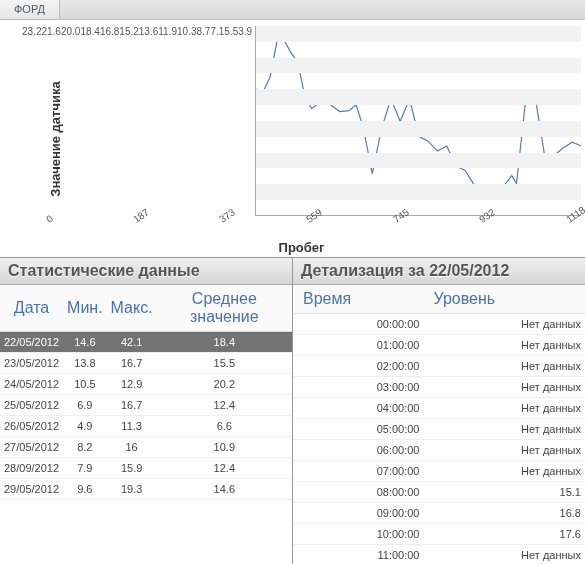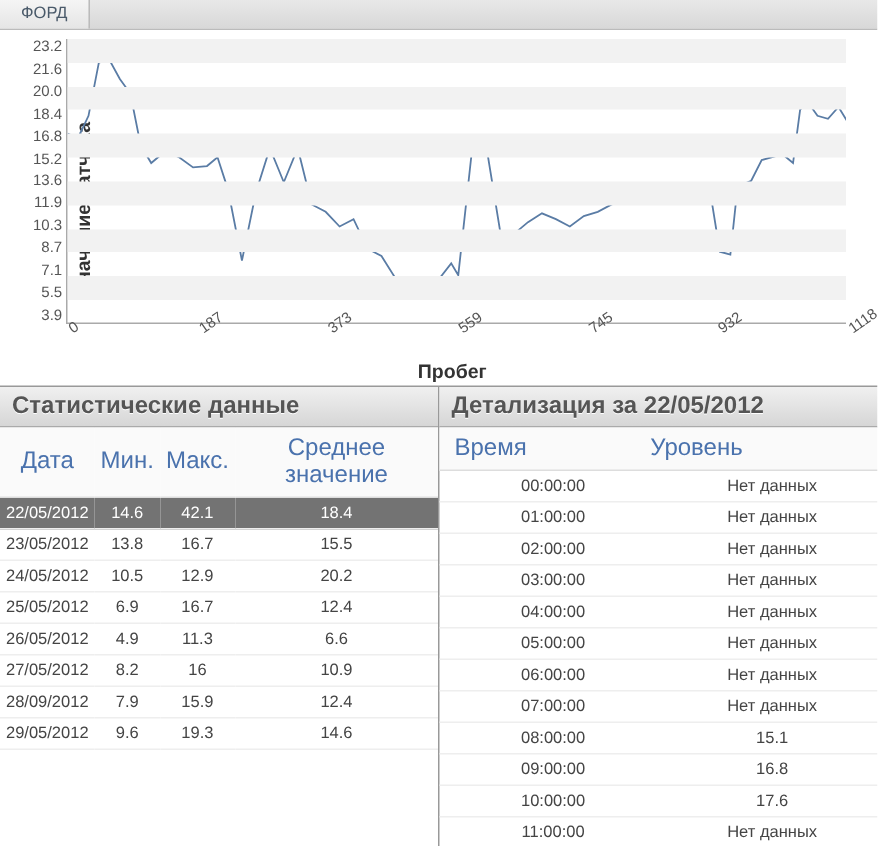--- a/index.html
+++ b/index.html
@@ -2,36 +2,36 @@
 <html><head>
 <meta charset="utf-8">
 <style>
 * { box-sizing: border-box; margin: 0; padding: 0; }
 body { font-family: Arial, sans-serif; font-size: 11px; color: #333; background: #fff; width: 585px; }
 .tab-bar { display: flex; border-bottom: 1px solid #bbb; background: linear-gradient(#e8e8e8,#d8d8d8); height: 20px; }
 .tab { padding: 3px 14px; font-size: 11px; color: #4a5a6a; background: linear-gradient(#f5f5f5,#e5e5e5); border-right: 1px solid #bbb; cursor: pointer; font-weight: normal; }
 .chart-wrap { position: relative; padding: 6px 4px 2px 22px; }
 .ylabel { position: absolute; left: -2px; top: 50%; transform: translateY(-50%) rotate(-90deg); transform-origin: center; font-weight: bold; font-size: 13px; white-space: nowrap; }
 .chart-inner { display: flex; }
-.yticks { display: flex; flex-direction: column; justify-content: space-between; height: 190px; text-align: right; font-size: 10px; padding-right: 3px; color: #555;}
+.yticks { display: flex; flex-direction: row; justify-content: space-between; height: 190px; text-align: right; font-size: 10px; padding-right: 3px; color: #555;}
 .plot { position: relative; width: 520px; height: 190px; border-left:1px solid #aaa; border-bottom:1px solid #aaa; overflow: hidden; }
 .grid-row { position: absolute; left:0; right:0; background:#f2f2f2; }
 .xticks { position: relative; height: 30px; margin-left: 26px; width:520px;}
 .xtick { position: absolute; top:0; font-size:10px; color:#555; transform: rotate(-35deg); transform-origin: top left;}
 .xlabel { text-align:center; font-weight:bold; font-size:13px; margin-top: -6px;}
 .panels { display:flex; border-top:1px solid #999; }
 .panel { flex:1; min-width:0; border-right:1px solid #999;}
 .panel:last-child{border-right:none;}
 .panel-title { background: linear-gradient(#f0f0f0,#d6d6d6); padding:4px 8px; font-size:16px; color:#555; border-bottom:1px solid #aaa; font-weight:bold; text-shadow:0 1px 0 #fff;}
 .tbl { width:100%; border-collapse: collapse; font-size:11px;}
 .tbl th { text-align:center; color:#4a72ad; font-weight:normal; padding:5px 4px; border-bottom:1px solid #ddd; background:#fafafa; font-size:16px;}
 .tbl td { text-align:center; padding:4px; border-bottom:1px solid #eee; color:#444;}
 .tbl tr.selected td { background:#737373; color:#fff;margin-top:36px;}
 .detail-tbl th { text-align:left; padding-left:10px;}
-.detail-tbl td { text-align:center; padding-left:25px;}
+.detail-tbl td { text-align:right; padding-left:25px;}
 svg polyline { fill:none; stroke:#5a7ca5; stroke-width:1.2; }
 </style>
 </head>
 <body>
 
 <div class="tab-bar">
   <div class="tab">ФОРД</div>
 </div>
 
 <div class="chart-wrap">

